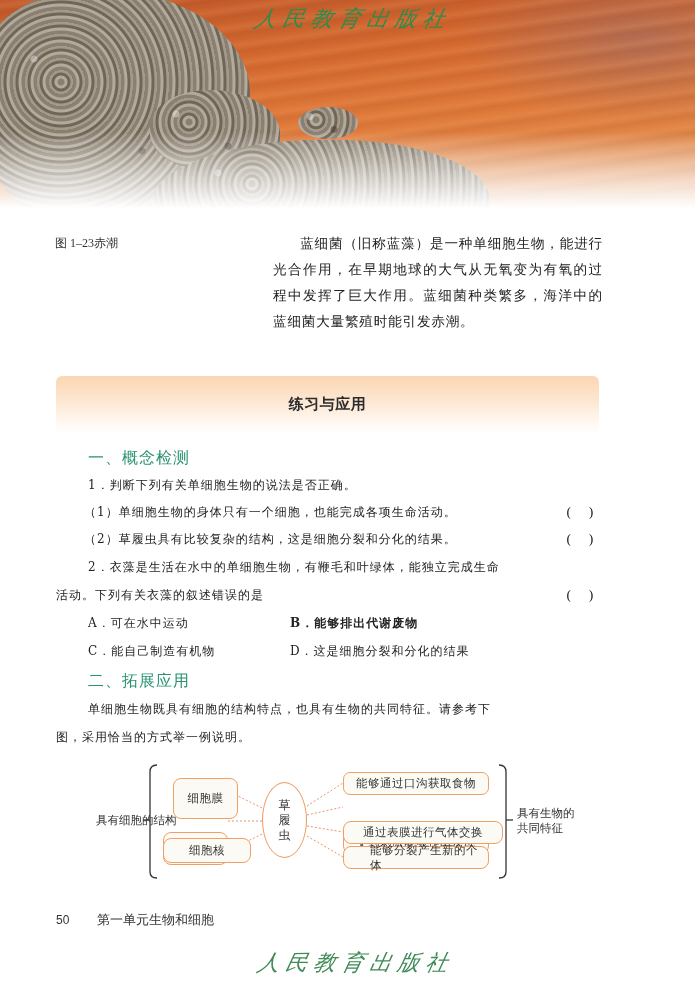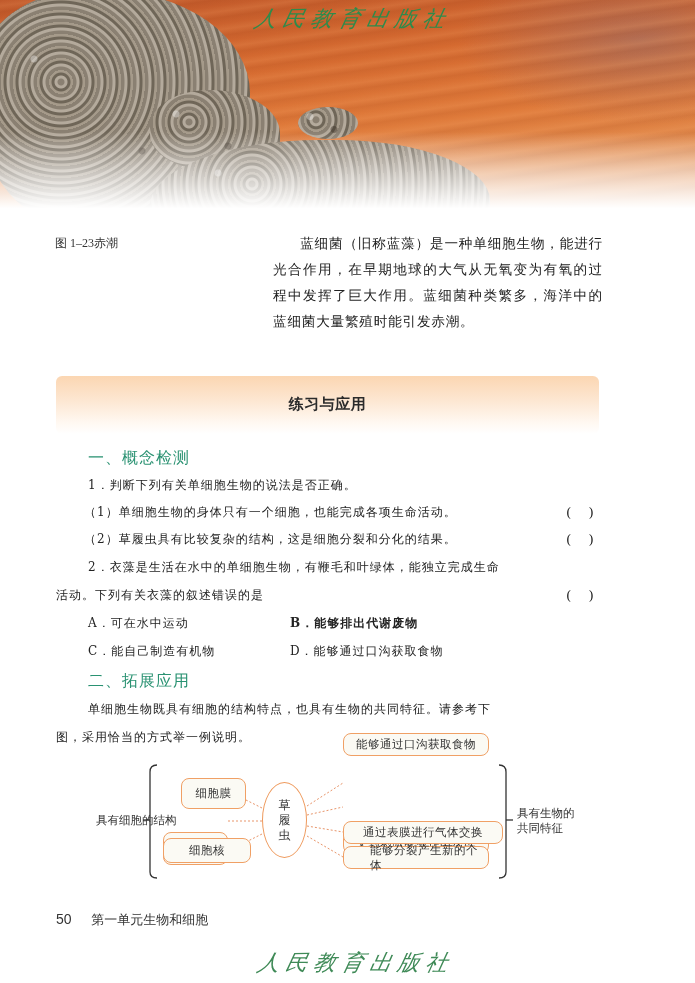--- a/index.html
+++ b/index.html
@@ -64,21 +64,21 @@
     }
     .center-oval {
       position: absolute; left: 262px; top: 782px; width: 45px; height: 76px; border: 1.5px solid #ee9a5d; border-radius: 50%;
       background: #fff; display: flex; flex-direction: column; align-items: center; justify-content: center;
       font-family: "DejaVu Sans", "Liberation Sans", sans-serif; font-size: 12px; line-height: 15px; color: #333;
     }
     .diag-label { position: absolute; font-family: "DejaVu Sans", "Liberation Sans", sans-serif; font-size: 11.5px; color: #333; line-height: 15px; }
 
     
     .footer { position: absolute; left: 56px; top: 911px; font-family: "Liberation Sans", sans-serif; font-size: 13px; color: #333; }
-    .footer .page-num { font-size: 14px; margin-right: 16px; }
+    .footer .page-num { font-size: 12px; margin-right: 24px; }
     .footer .unit-title span + span { margin-left: 0; }
   </style>
 </head>
 <body>
 
 <div class="hero">
   <div class="ripples"></div>
   <div class="rock rock1"></div>
   <div class="rock rock1b"></div>
   <div class="rock rock3"></div>
@@ -103,21 +103,21 @@
 <div class="paren" style="left:566px; top:504px;">(    )</div>
 <div class="line" style="left:84px; top:531px;">（2）草履虫具有比较复杂的结构，这是细胞分裂和分化的结果。</div>
 <div class="paren" style="left:566px; top:531px;">(    )</div>
 
 <div class="line" style="left:88px; top:559px;">2．衣藻是生活在水中的单细胞生物，有鞭毛和叶绿体，能独立完成生命</div>
 <div class="line" style="left:56px; top:587px;">活动。下列有关衣藻的叙述错误的是</div>
 <div class="paren" style="left:566px; top:587px;">(    )</div>
 <div class="line" style="left:88px; top:615px;">A．可在水中运动</div>
 <div class="line" style="left:290px; top:615px;font-weight:bold;">B．能够排出代谢废物</div>
 <div class="line" style="left:88px; top:643px;">C．能自己制造有机物</div>
-<div class="line" style="left:290px; top:643px;">D．能够通过口沟获取食物</div>
+<div class="line" style="left:290px; top:643px;">D．这是细胞分裂和分化的结果</div>
 
 <div class="section-head" style="top:671px;">二、拓展应用</div>
 <div class="line" style="left:88px; top:701px;">单细胞生物既具有细胞的结构特点，也具有生物的共同特征。请参考下</div>
 <div class="line" style="left:56px; top:729px;">图，采用恰当的方式举一例说明。</div>
 
 <div>
   <svg width="695" height="983" style="position:absolute; left:0; top:0; pointer-events:none;">
 
     <path d="M157 765 Q150 765 150 772 L150 872 Q150 878 157 878" fill="none" stroke="#333" stroke-width="1.3"></path>
     <line x1="143" y1="820" x2="150" y2="820" stroke="#333" stroke-width="1.3"></line>
@@ -130,31 +130,31 @@
     <line x1="228" y1="851" x2="262" y2="834" stroke="#e8956a" stroke-width="1" stroke-dasharray="2,2"></line>
 
     <line x1="307" y1="806" x2="343" y2="783" stroke="#e8956a" stroke-width="1" stroke-dasharray="2,2"></line>
     <line x1="307" y1="815" x2="343" y2="807" stroke="#e8956a" stroke-width="1" stroke-dasharray="2,2"></line>
     <line x1="307" y1="826" x2="343" y2="832" stroke="#e8956a" stroke-width="1" stroke-dasharray="2,2"></line>
     <line x1="307" y1="836" x2="343" y2="857" stroke="#e8956a" stroke-width="1" stroke-dasharray="2,2"></line>
   </svg>
 
   <div class="diag-label" style="left:56px; top:813px;margin-left:40px;">具有细胞的结构</div>
 
-  <div class="box" style="left:181px; top:778px; width:65px; height:31px;">细胞膜</div>
+  <div class="box" style="left:173px; top:778px; width:65px; height:41px;">细胞膜</div>
   <div class="box" style="left:163px; top:832px; width:65px; height:33px;">细胞质</div>
   <div class="box" style="left:163px; top:838px; width:88px; height:25px;">细胞核</div>
 
   <div class="center-oval">
     <span>草</span>
     <span>履</span>
     <span>虫</span>
   </div>
 
-  <div class="box" style="left:343px; top:733px; width:146px; height:23px;">能够通过口沟获取食物</div>
+  <div class="box" style="left:343px; top:772px; width:146px; height:23px;border-radius:7px;">能够通过口沟获取食物</div>
   <div class="box" style="left:343px; top:831px; width:146px; height:23px;">受到刺激能够作出反应</div>
   <div class="box" style="left:343px; top:821px; width:160px; height:23px;">通过表膜进行气体交换</div>
   <div class="box" style="left:343px; top:846px; width:146px; height:23px;padding-left:26px;">能够分裂产生新的个体</div>
 
   <div class="diag-label" style="left:517px; top:806px;">
     <div>具有生物的</div>
     <div>共同特征</div>
   </div>
 </div>
 

